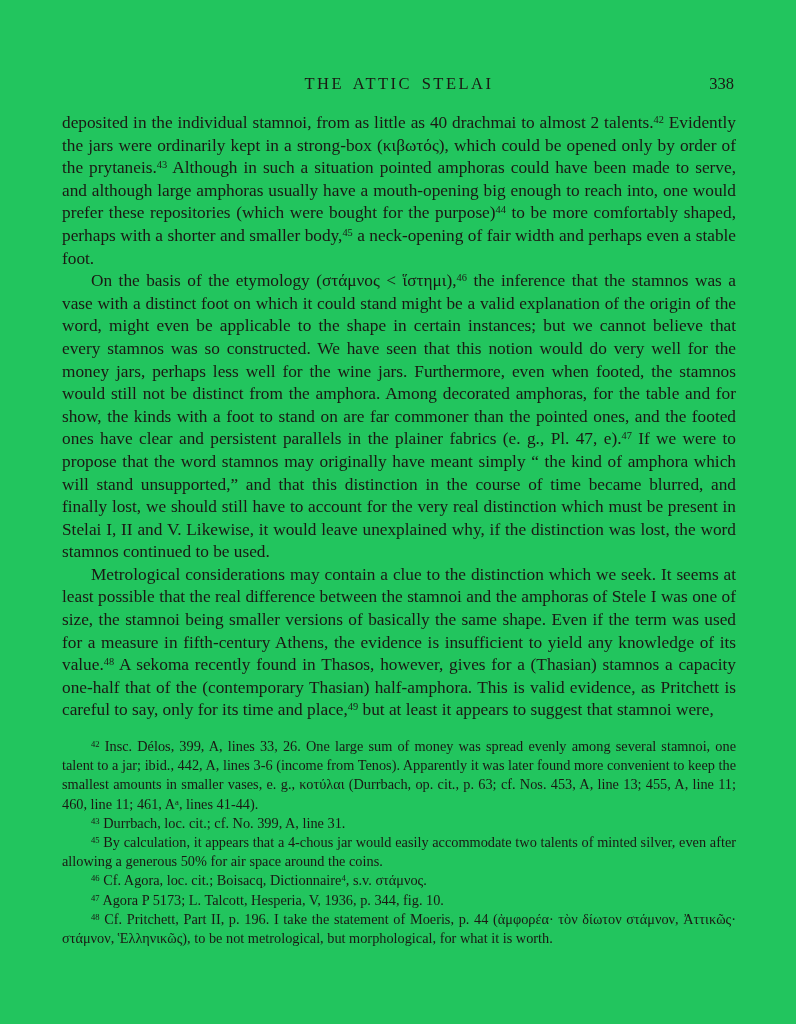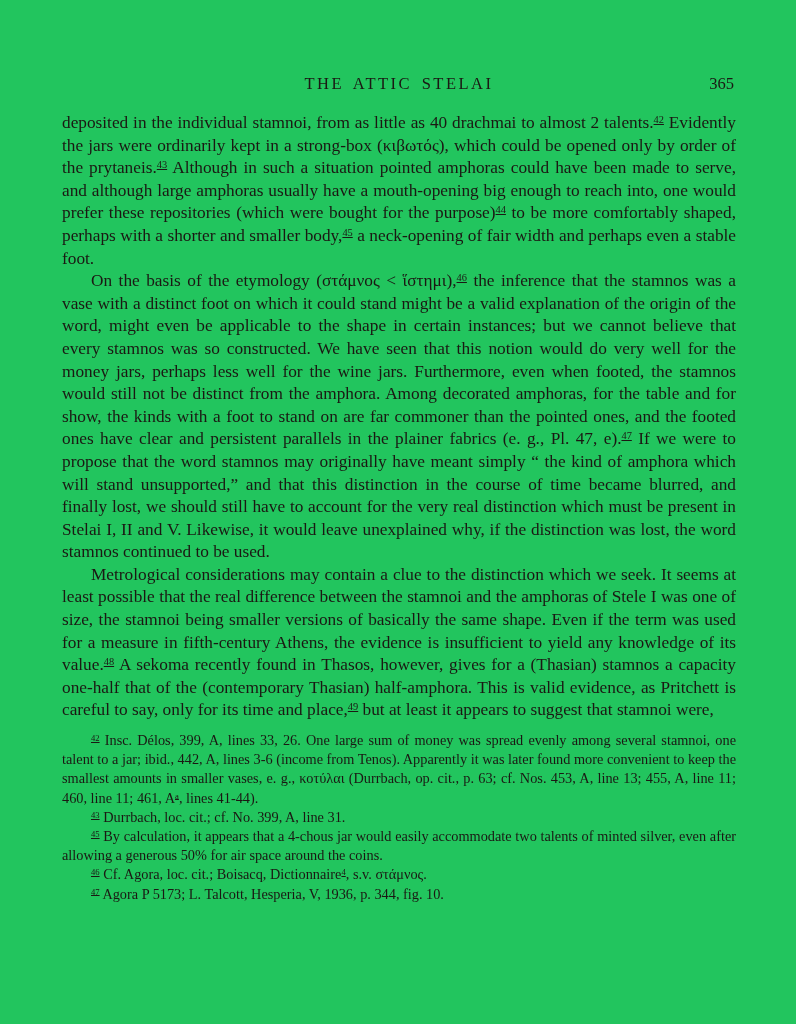--- a/index.html
+++ b/index.html
@@ -43,57 +43,57 @@
   .body-text p {
     margin: 0;
     font-size: 17.3px;
     line-height: 22.6px;
     text-align: justify;
   }
   .indent {
     text-indent: 29px;
   }
   .footnotes {
-    margin-top: 9px;
+    margin-top: 15px;
   }
   .footnotes p {
     margin: 0;
     font-size: 14.3px;
     line-height: 19.2px;
     text-align: justify;
     text-indent: 29px;
   }
   .it { }
   .sup {
     font-size: 0.6em;
     vertical-align: 0.5em;
     line-height: 0;
     letter-spacing: 0;
-    text-decoration: underline;
   }
 </style>
 </head>
 <body>
 
 <div class="page">
   <div class="content">
 
     <div class="page-header">
       <span class="running-title">THE ATTIC STELAI</span>
-      <span class="page-number">365</span>
+      <span class="page-number">338</span>
     </div>
 
     <div class="body-text" id="body-paragraphs">
         <p class=""><span>deposited in the individual stamnoi, from as little as 40 drachmai to almost 2 talents.</span><span class="sup">42</span><span> Evidently the jars were ordinarily kept in a strong-box (</span><span class="it">κιβωτός</span><span>), which could be opened only by order of the prytaneis.</span><span class="sup">43</span><span> Although in such a situation pointed amphoras could have been made to serve, and although large amphoras usually have a mouth-opening big enough to reach into, one would prefer these repositories (which were bought for the purpose)</span><span class="sup">44</span><span> to be more comfortably shaped, perhaps with a shorter and smaller body,</span><span class="sup">45</span><span> a neck-opening of fair width and perhaps even a stable foot.</span></p>
         <p class="indent"><span>On the basis of the etymology (</span><span class="it">στάμνος &lt; ἵστημι</span><span>),</span><span class="sup">46</span><span> the inference that the </span><span class="it">stamnos</span><span> was a vase with a distinct foot on which it could stand might be a valid explanation of the origin of the word, might even be applicable to the shape in certain instances; but we cannot believe that every stamnos was so constructed. We have seen that this notion would do very well for the money jars, perhaps less well for the wine jars. Furthermore, even when footed, the stamnos would still not be distinct from the amphora. Among decorated amphoras, for the table and for show, the kinds with a foot to stand on are far commoner than the pointed ones, and the footed ones have clear and persistent parallels in the plainer fabrics (e. g., Pl. 47, e).</span><span class="sup">47</span><span> If we were to propose that the word </span><span class="it">stamnos</span><span> may originally have meant simply “ the kind of amphora which will stand unsupported,” and that this distinction in the course of time became blurred, and finally lost, we should still have to account for the very real distinction which must be present in Stelai I, II and V. Likewise, it would leave unexplained why, if the distinction was lost, the word </span><span class="it">stamnos</span><span> continued to be used.</span></p>
         <p class="indent"><span>Metrological considerations may contain a clue to the distinction which we seek. It seems at least possible that the real difference between the stamnoi and the amphoras of Stele I was one of size, the stamnoi being smaller versions of basically the same shape. Even if the term was used for a measure in fifth-century Athens, the evidence is insufficient to yield any knowledge of its value.</span><span class="sup">48</span><span> A </span><span class="it">sekoma</span><span> recently found in Thasos, however, gives for a (Thasian) stamnos a capacity one-half that of the (contemporary Thasian) half-amphora. This is valid evidence, as Pritchett is careful to say, only for its time and place,</span><span class="sup">49</span><span> but at least it appears to suggest that stamnoi were,</span></p>
       </div>
 
     <div class="footnotes" id="footnotes">
         <p><span class="sup">42</span> <span class="it">Insc. Délos</span><span>, 399, A, lines 33, 26. One large sum of money was spread evenly among several stamnoi, one talent to a jar; </span><span class="it">ibid.</span><span>, 442, A, lines 3-6 (income from Tenos). Apparently it was later found more convenient to keep the smallest amounts in smaller vases, e. g., </span><span class="it">κοτύλαι</span><span> (Durrbach, </span><span class="it">op. cit.</span><span>, p. 63; cf. Nos. 453, A, line 13; 455, A, line 11; 460, line 11; 461, A</span><span class="sup">a</span><span>, lines 41-44).</span></p>
         <p><span class="sup">43</span> <span>Durrbach, </span><span class="it">loc. cit.</span><span>; cf. No. 399, A, line 31.</span></p>
         <p><span class="sup">45</span> <span>By calculation, it appears that a 4-chous jar would easily accommodate two talents of minted silver, even after allowing a generous 50% for air space around the coins.</span></p>
         <p><span class="sup">46</span> <span>Cf. Agora, </span><span class="it">loc. cit.</span><span>; Boisacq, </span><span class="it">Dictionnaire</span><span class="sup">4</span><span>, </span><span class="it">s.v. στάμνος</span><span>.</span></p>
         <p><span class="sup">47</span> <span>Agora P 5173; L. Talcott, </span><span class="it">Hesperia</span><span>, V, 1936, p. 344, fig. 10.</span></p>
+        <p><span class="sup">48</span> <span>Cf. Pritchett, Part II, p. 196. I take the statement of Moeris, p. 44 (</span><span class="it">ἀμφορέα· τὸν δίωτον στάμνον, Ἀττικῶς· στάμνον, Ἑλληνικῶς</span><span>), to be not metrological, but morphological, for what it is worth.</span></p>
       </div>
 
   </div>
 </div>
 
 </body></html>

